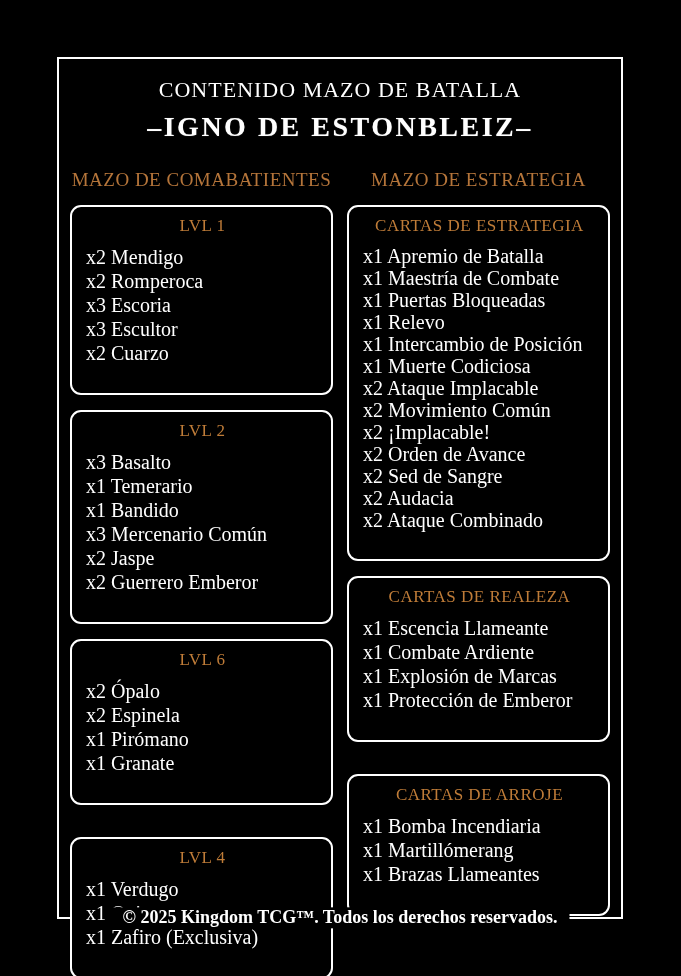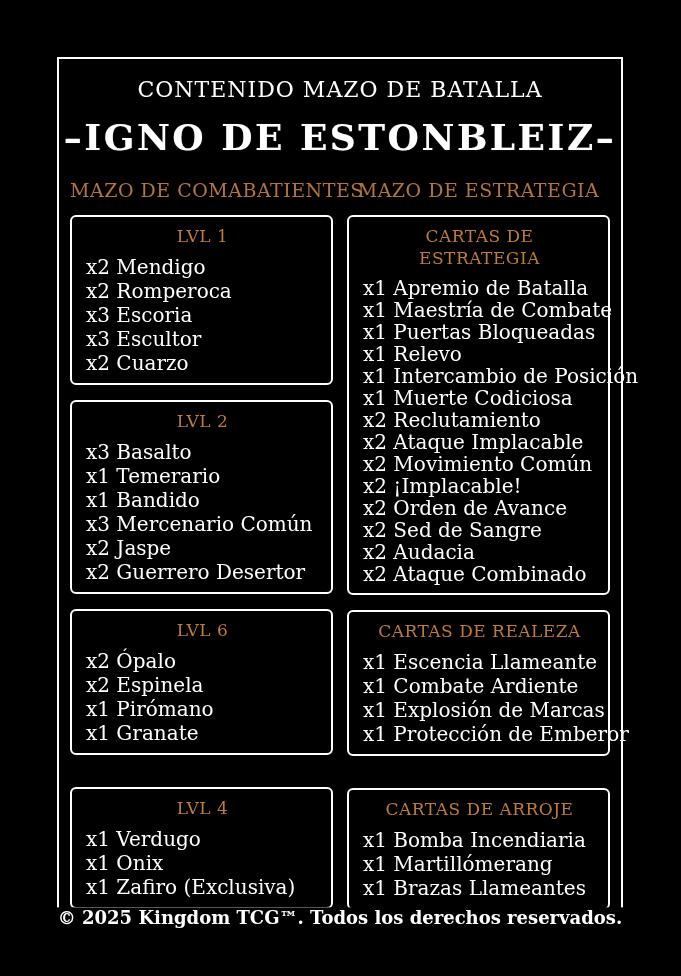--- a/index.html
+++ b/index.html
@@ -9,42 +9,42 @@
     --card-title: #bf7c38;
   }
   * { margin: 0; padding: 0; box-sizing: border-box; }
   html, body {
     width: 681px; height: 976px;
     background: var(--bg);
     font-family: "DejaVu Serif", "Liberation Serif", serif;
     color: var(--fg);
     overflow: hidden;
   }
-  .poster { position: relative; width: 616px; height: 976px; background: var(--bg); }
+  .poster { position: relative; width: 616px; height: 976px; background: var(--bg); font-family: Liberation Serif, serif; }
   .frame {
     position: absolute;
     left: 57px; top: 57px;
     width: 566px; height: 862px;
     border: 2px solid var(--fg);
     background: var(--bg);
   }
   .header { text-align: center; padding-top: 18px; }
   .subtitle {
     font-size: 22px;
     letter-spacing: 1px;
     color: var(--fg);
     line-height: 26px;
   }
   .main-title {
-    font-size: 36px;
+    font-size: 28px;
     font-weight: bold;
     letter-spacing: 2.5px;
     color: var(--fg);
     line-height: 40px;
-    margin-top: 14px;
+    margin-top: 4px;
     text-shadow: 0 0 1px rgba(255,255,255,0.4);
   }
   .columns {
     display: flex;
     gap: 14px;
     padding: 0 11px;
     margin-top: 22px;
     align-items: flex-start;
   }
   .column { flex: 1; min-width: 0; }
@@ -52,22 +52,22 @@
     text-align: center;
     font-size: 19px;
     letter-spacing: 0.5px;
     color: var(--accent);
     line-height: 22px;
     margin-bottom: 14px;
     white-space: nowrap;
   }
   .card {
     border: 2px solid var(--fg);
-    border-radius: 6px;
-    padding: 6px 12px 8px 14px;
+    border-radius: 11px;
+    padding: 6px 12px 28px 14px;
     margin-bottom: 15px;
     background: var(--bg);
   }
   .card:last-child { margin-bottom: 0; margin-top: 32px; }
   .card-title {
     text-align: center;
     font-size: 17px;
     color: var(--card-title);
     line-height: 22px;
     margin: 2px 0 8px 0;
@@ -116,21 +116,21 @@
             <div class="card-item">x3 Escultor</div>
             <div class="card-item">x2 Cuarzo</div>
           </div>
           <div class="card">
             <div class="card-title">LVL 2</div>
             <div class="card-item">x3 Basalto</div>
             <div class="card-item">x1 Temerario</div>
             <div class="card-item">x1 Bandido</div>
             <div class="card-item">x3 Mercenario Común</div>
             <div class="card-item">x2 Jaspe</div>
-            <div class="card-item">x2 Guerrero Desertor</div>
+            <div class="card-item">x2 Guerrero Emberor</div>
           </div>
           <div class="card">
             <div class="card-title">LVL 6</div>
             <div class="card-item">x2 Ópalo</div>
             <div class="card-item">x2 Espinela</div>
             <div class="card-item">x1 Pirómano</div>
             <div class="card-item">x1 Granate</div>
           </div>
           <div class="card">
             <div class="card-title">LVL 4</div>
@@ -142,21 +142,20 @@
         <div class="column">
           <div class="column-heading">MAZO DE ESTRATEGIA</div>
           <div class="card compact">
             <div class="card-title">CARTAS DE ESTRATEGIA</div>
             <div class="card-item">x1 Apremio de Batalla</div>
             <div class="card-item">x1 Maestría de Combate</div>
             <div class="card-item">x1 Puertas Bloqueadas</div>
             <div class="card-item">x1 Relevo</div>
             <div class="card-item">x1 Intercambio de Posición</div>
             <div class="card-item">x1 Muerte Codiciosa</div>
-            <div class="card-item">x2 Reclutamiento</div>
             <div class="card-item">x2 Ataque Implacable</div>
             <div class="card-item">x2 Movimiento Común</div>
             <div class="card-item">x2 ¡Implacable!</div>
             <div class="card-item">x2 Orden de Avance</div>
             <div class="card-item">x2 Sed de Sangre</div>
             <div class="card-item">x2 Audacia</div>
             <div class="card-item">x2 Ataque Combinado</div>
           </div>
           <div class="card">
             <div class="card-title">CARTAS DE REALEZA</div>

